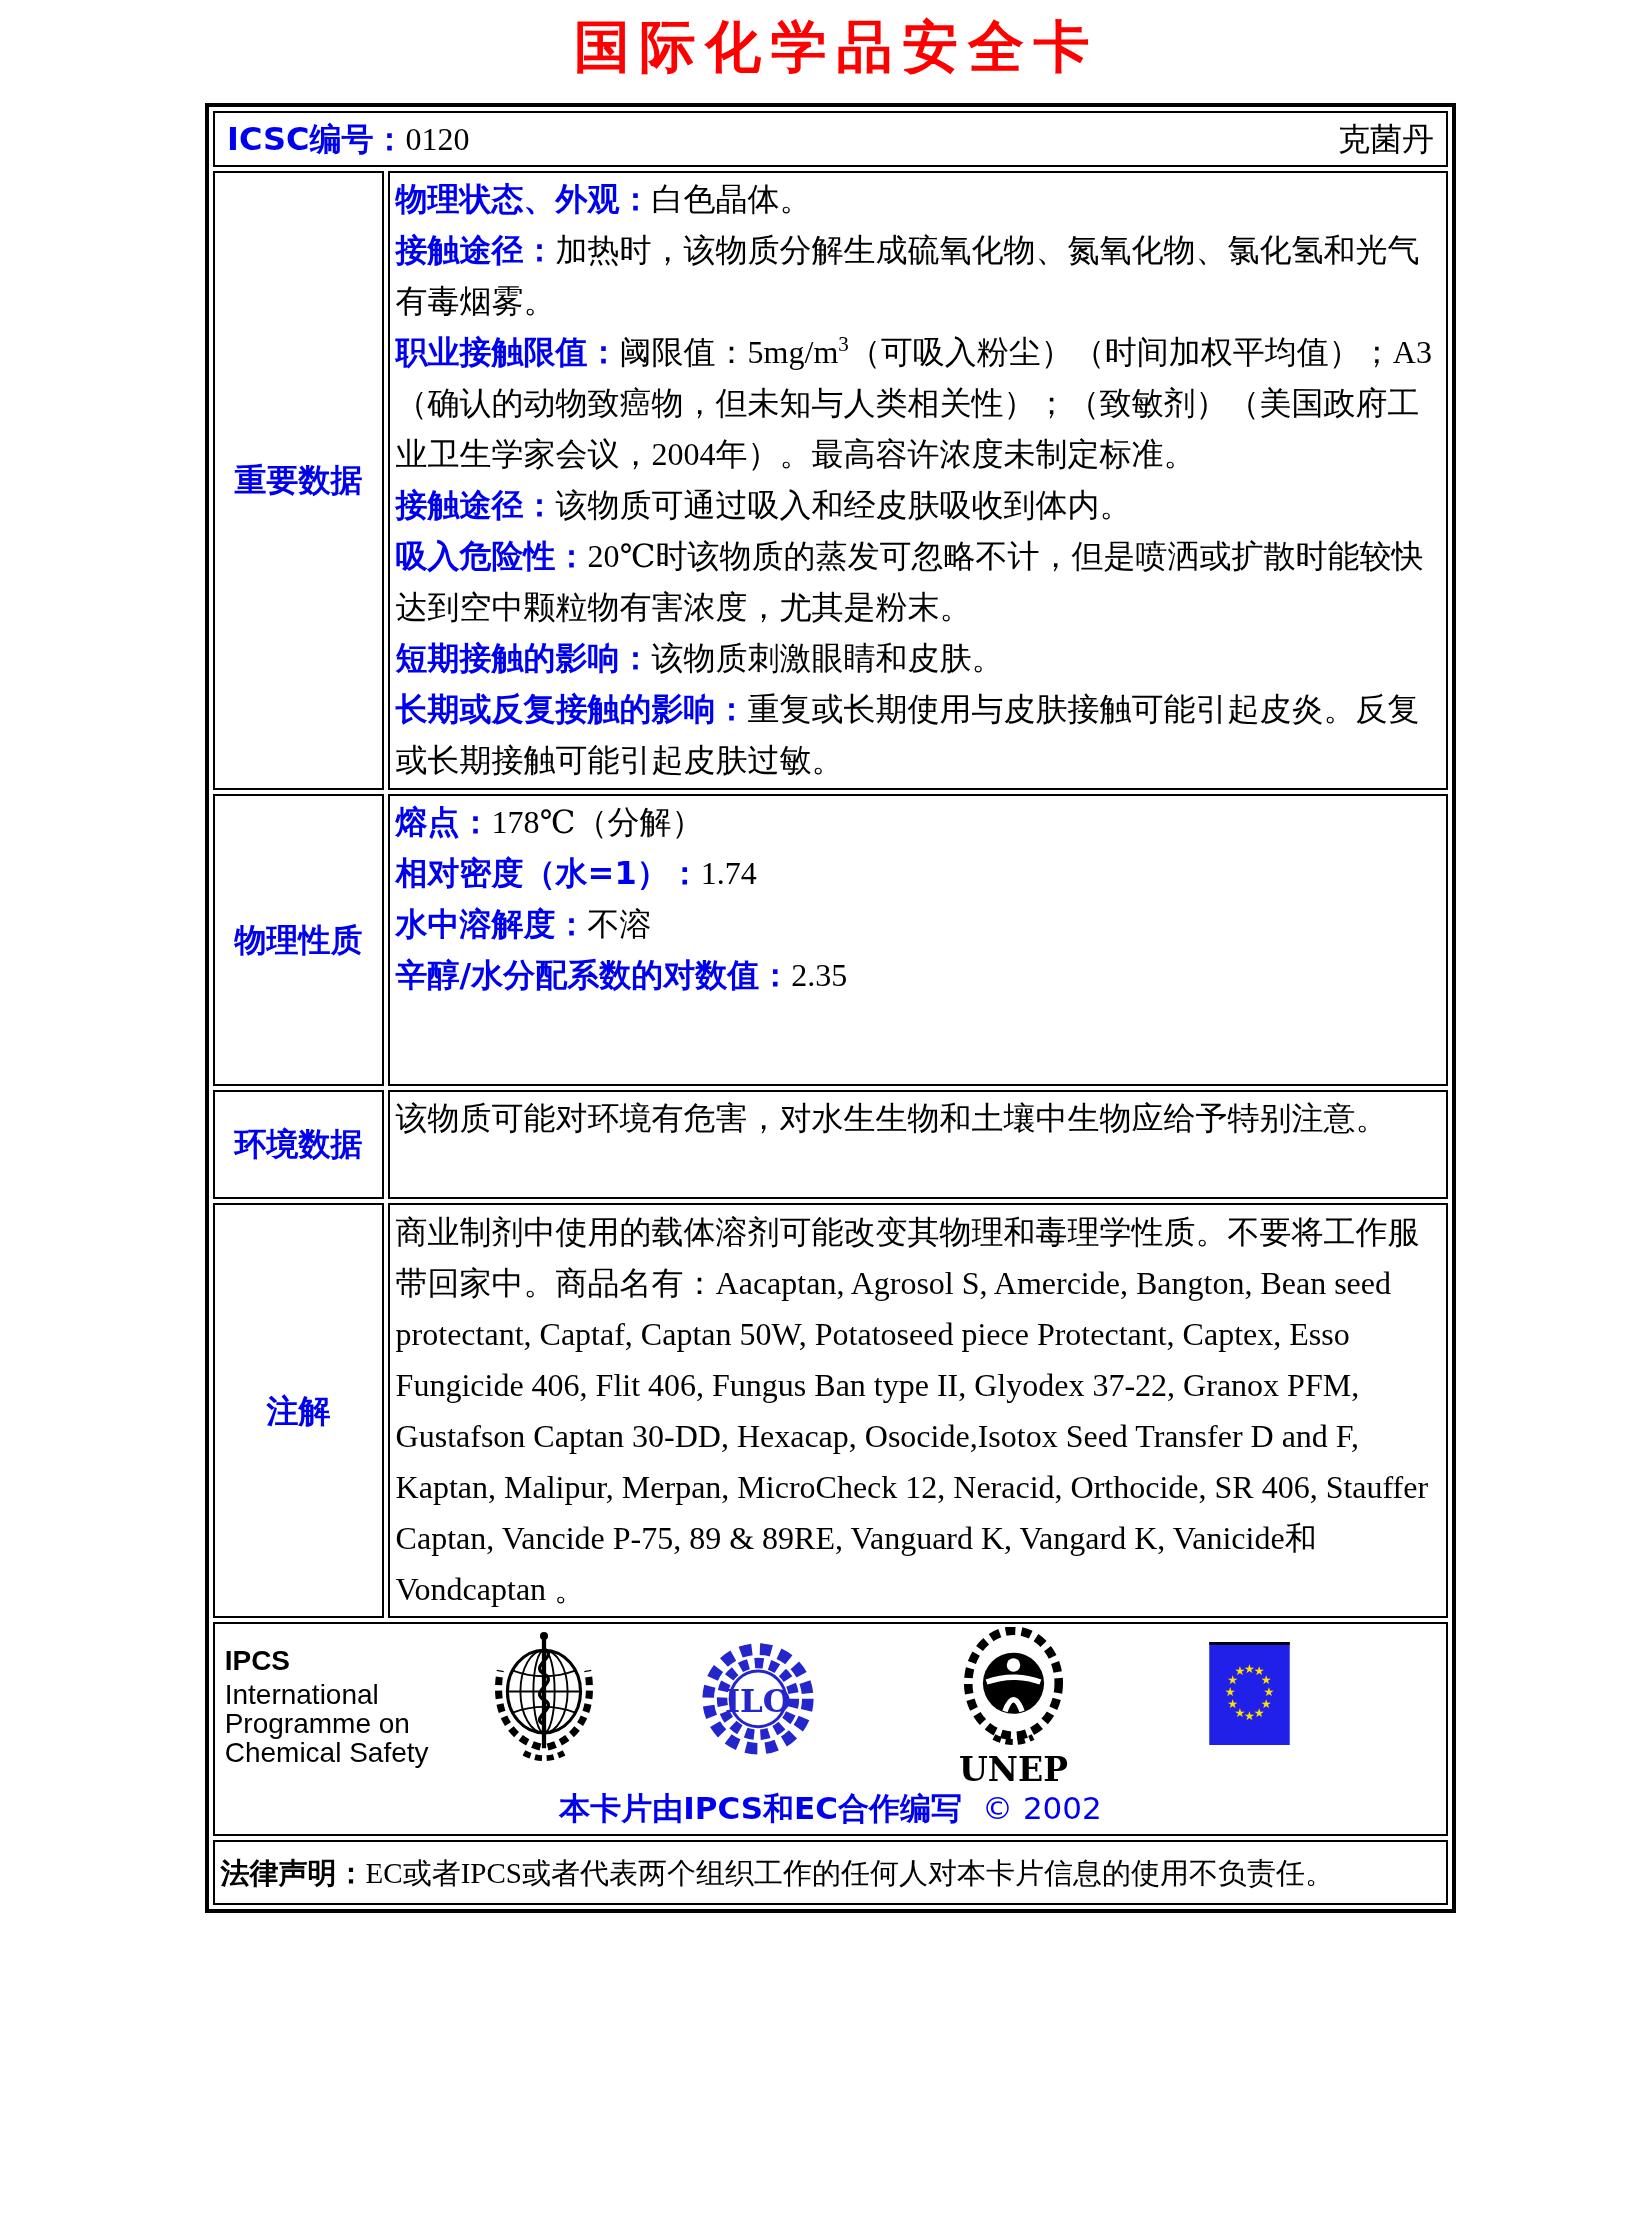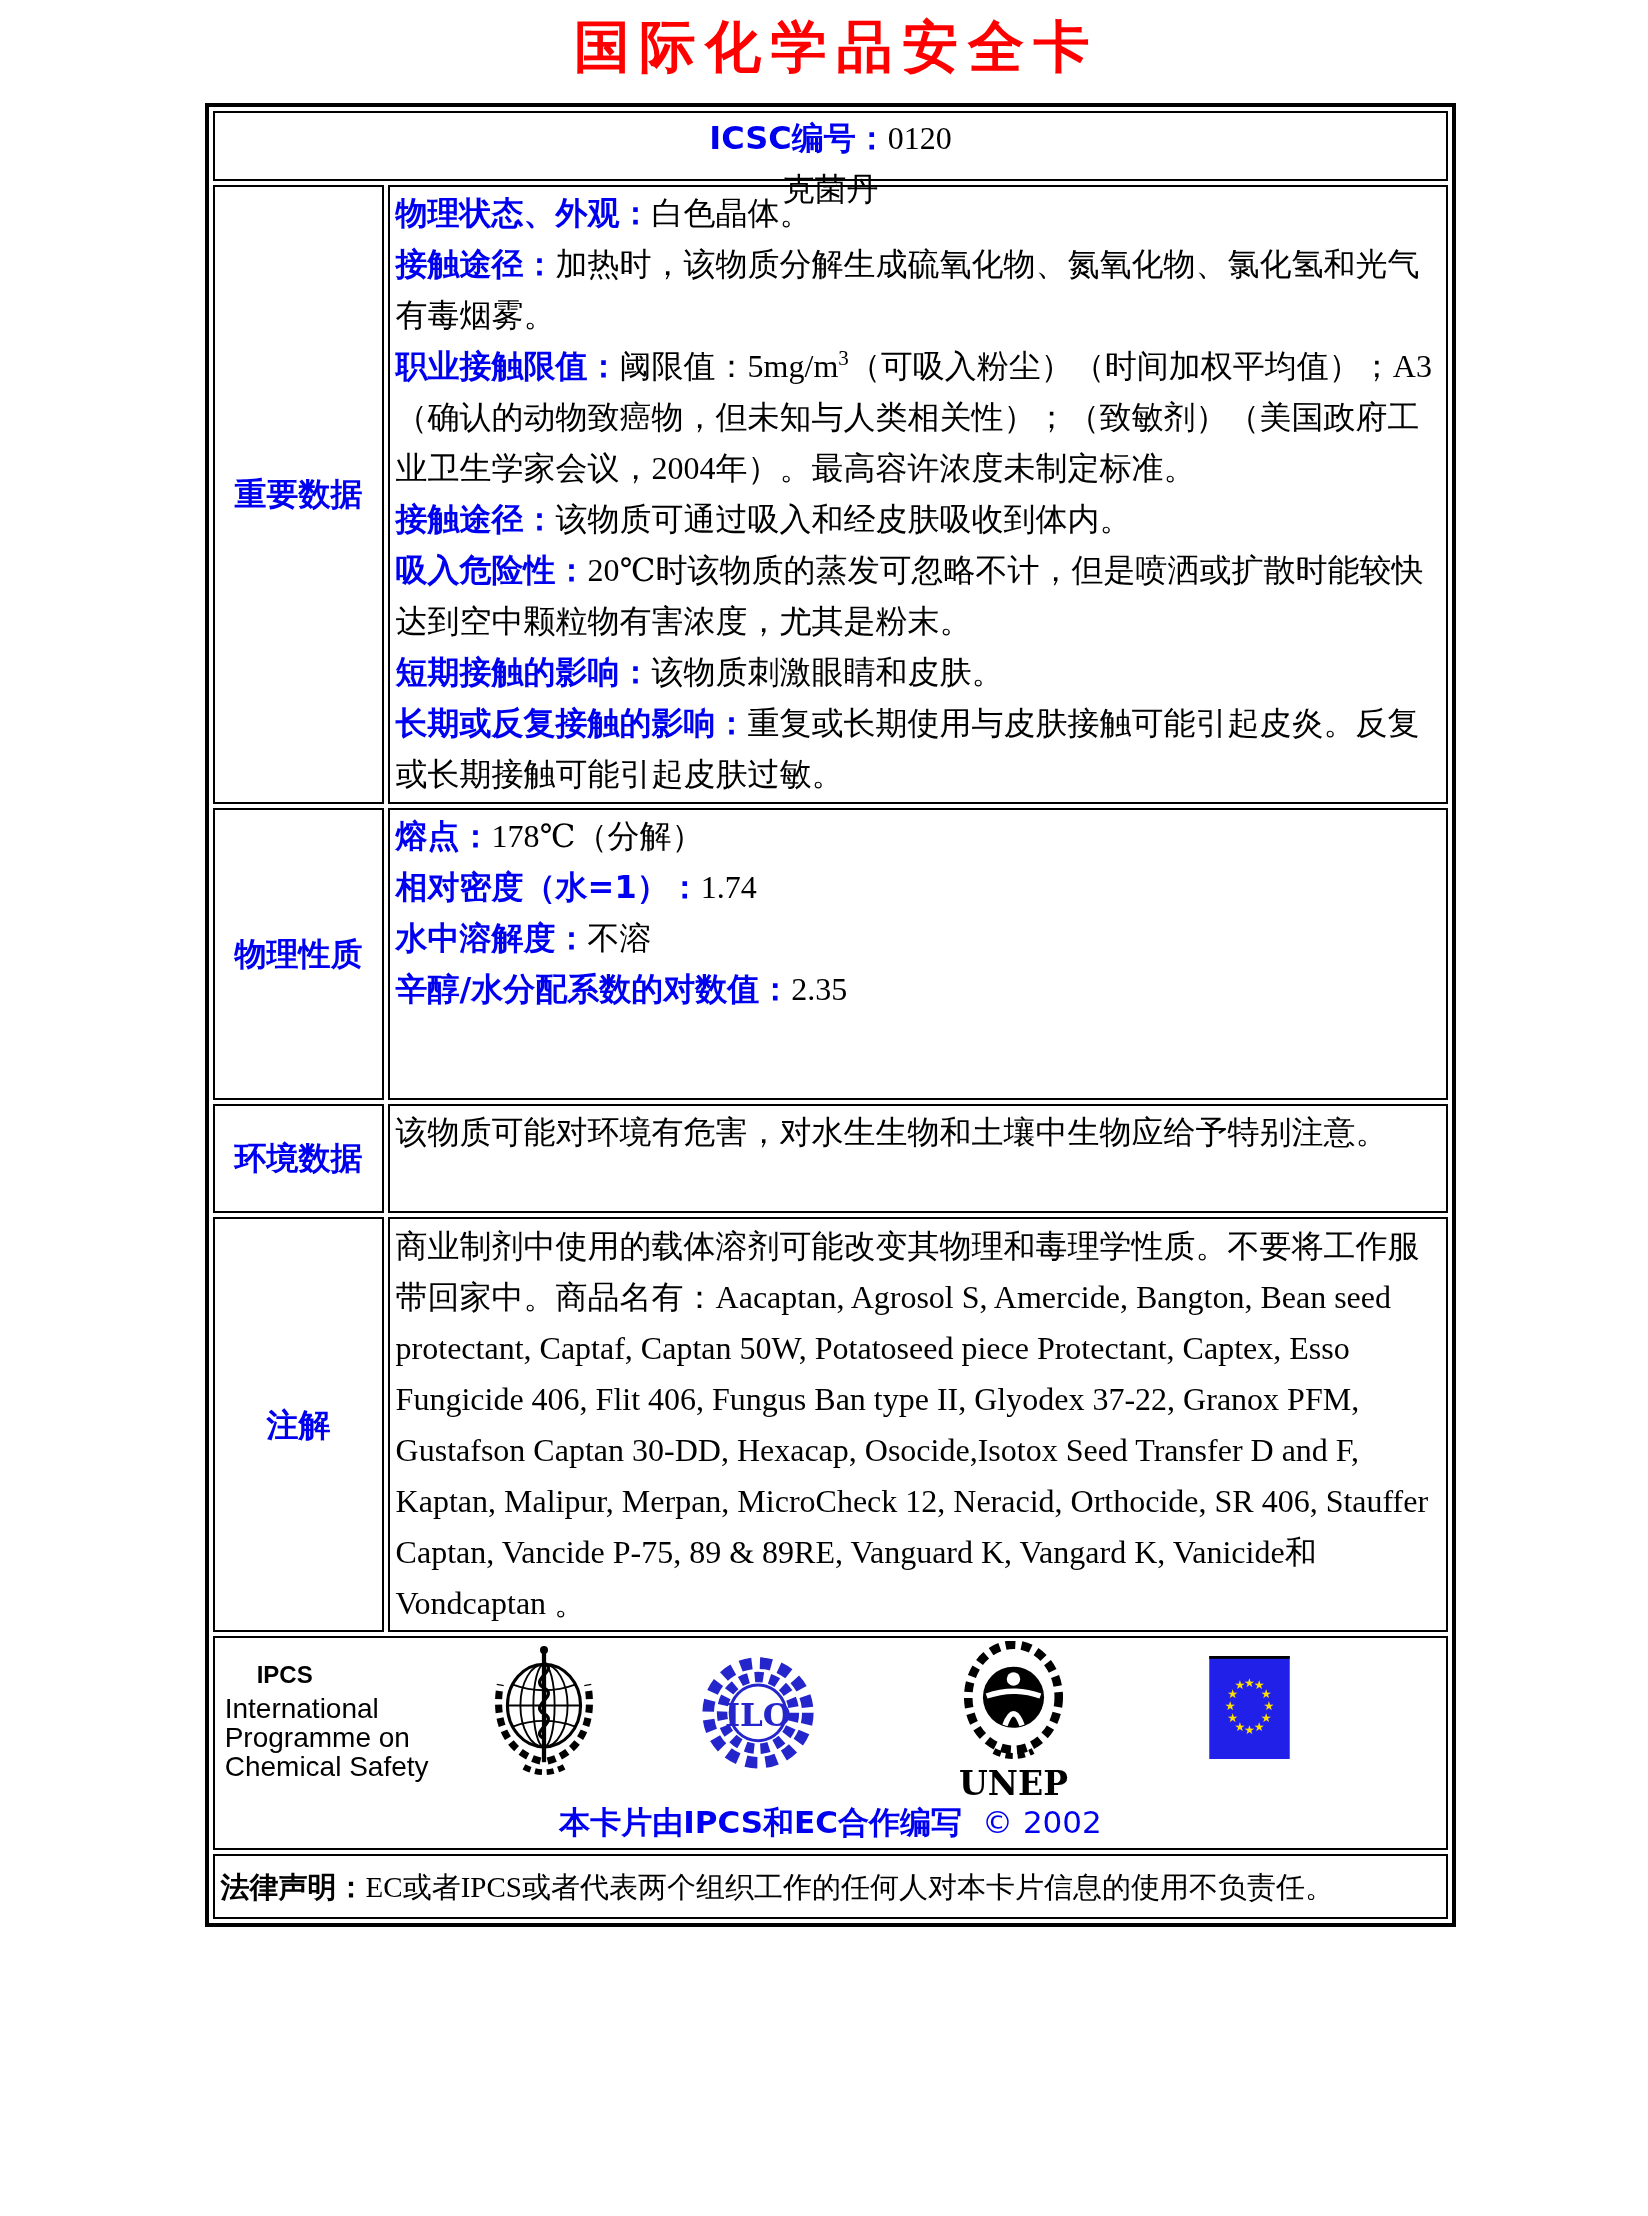--- a/index.html
+++ b/index.html
@@ -11,33 +11,33 @@
   table.card{position:absolute;left:205px;top:103px;width:1251px;
         border:4.2px solid #000;border-collapse:separate;border-spacing:4.2px;
         table-layout:fixed;background:#fff;}
   td{border:2.1px solid #000;font-size:32px;line-height:51px;background:#fff;
         word-break:break-word;}
   td.lbl{width:171px;text-align:center;vertical-align:middle;color:#0000f0;
         font-weight:bold;font-family:"DejaVu Sans",sans-serif;font-size:32px;
         line-height:42px;padding:2.8px 1.4px;}
   td.cnt{vertical-align:top;padding:1.4px 7px 1.4px 5.6px;}
   .hdr-flex{display:flex;justify-content:space-between;align-items:center;
-        height:66px;padding:0 12px;flex-direction:column;}
+        height:52px;padding:0 12px;}
   .blue-b{color:#0000f0;font-weight:bold;font-family:"DejaVu Sans",sans-serif;}
   .fieldp{margin:0;}
   .sup3{vertical-align:super;font-size:21px;line-height:0;}
   td.h-phys{height:285px;}
   td.h-env{height:103px;}
   td.h-add{height:36px;line-height:42px;}
   td.h-logos{height:201px;vertical-align:top;padding:0;}
   td.h-legal{height:61px;vertical-align:middle;padding:0 5.6px;font-size:29px;line-height:36px;}
   .legal-lbl{font-weight:bold;font-family:"DejaVu Sans",sans-serif;color:#000;}
   .logo-row{position:relative;height:155px;}
   .ipcs-block{position:absolute;left:9.7px;top:18px;font-family:"Liberation Sans",sans-serif;}
-  .ipcs-acronym{font-size:24px;font-weight:bold;line-height:38px;margin-left:32px;}
+  .ipcs-acronym{font-size:28px;font-weight:bold;line-height:38px;}
   .ipcs-line{font-size:28px;line-height:29px;}
   .logo{position:absolute;}
   .who-logo{left:270px;top:5.6px;}
   .ilo-logo{left:485px;top:9.7px;}
   .unep-logo{left:737px;top:2.8px;}
   .eu-flag{left:994px;top:18px;}
   .caption-row{text-align:center;margin-top:4.2px;font-size:31px;
         font-family:"DejaVu Sans",sans-serif;}
   .caption-main{color:#0000f0;font-weight:bold;}
   .caption-copy{color:#0000f0;font-weight:normal;margin-left:20px;}

